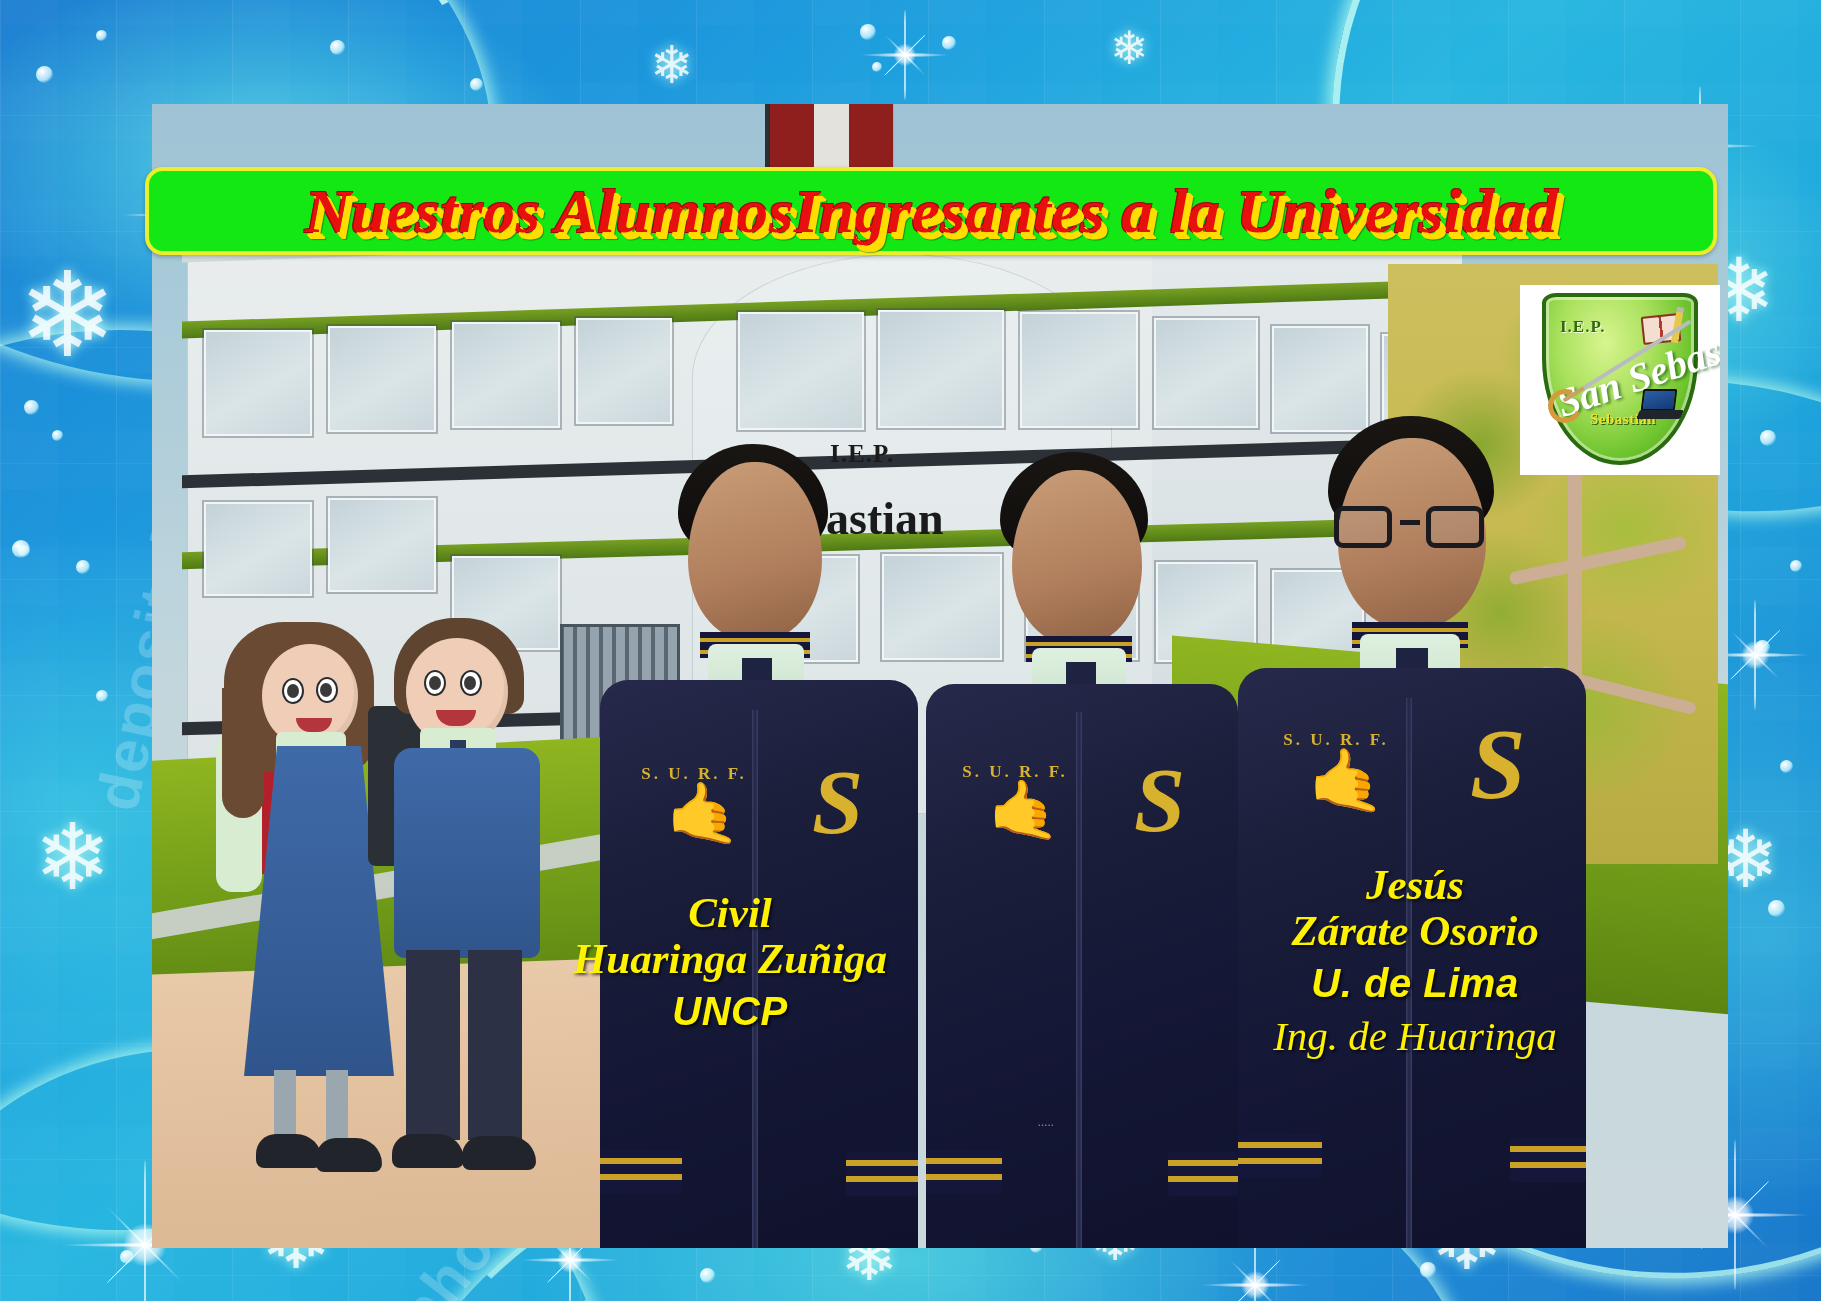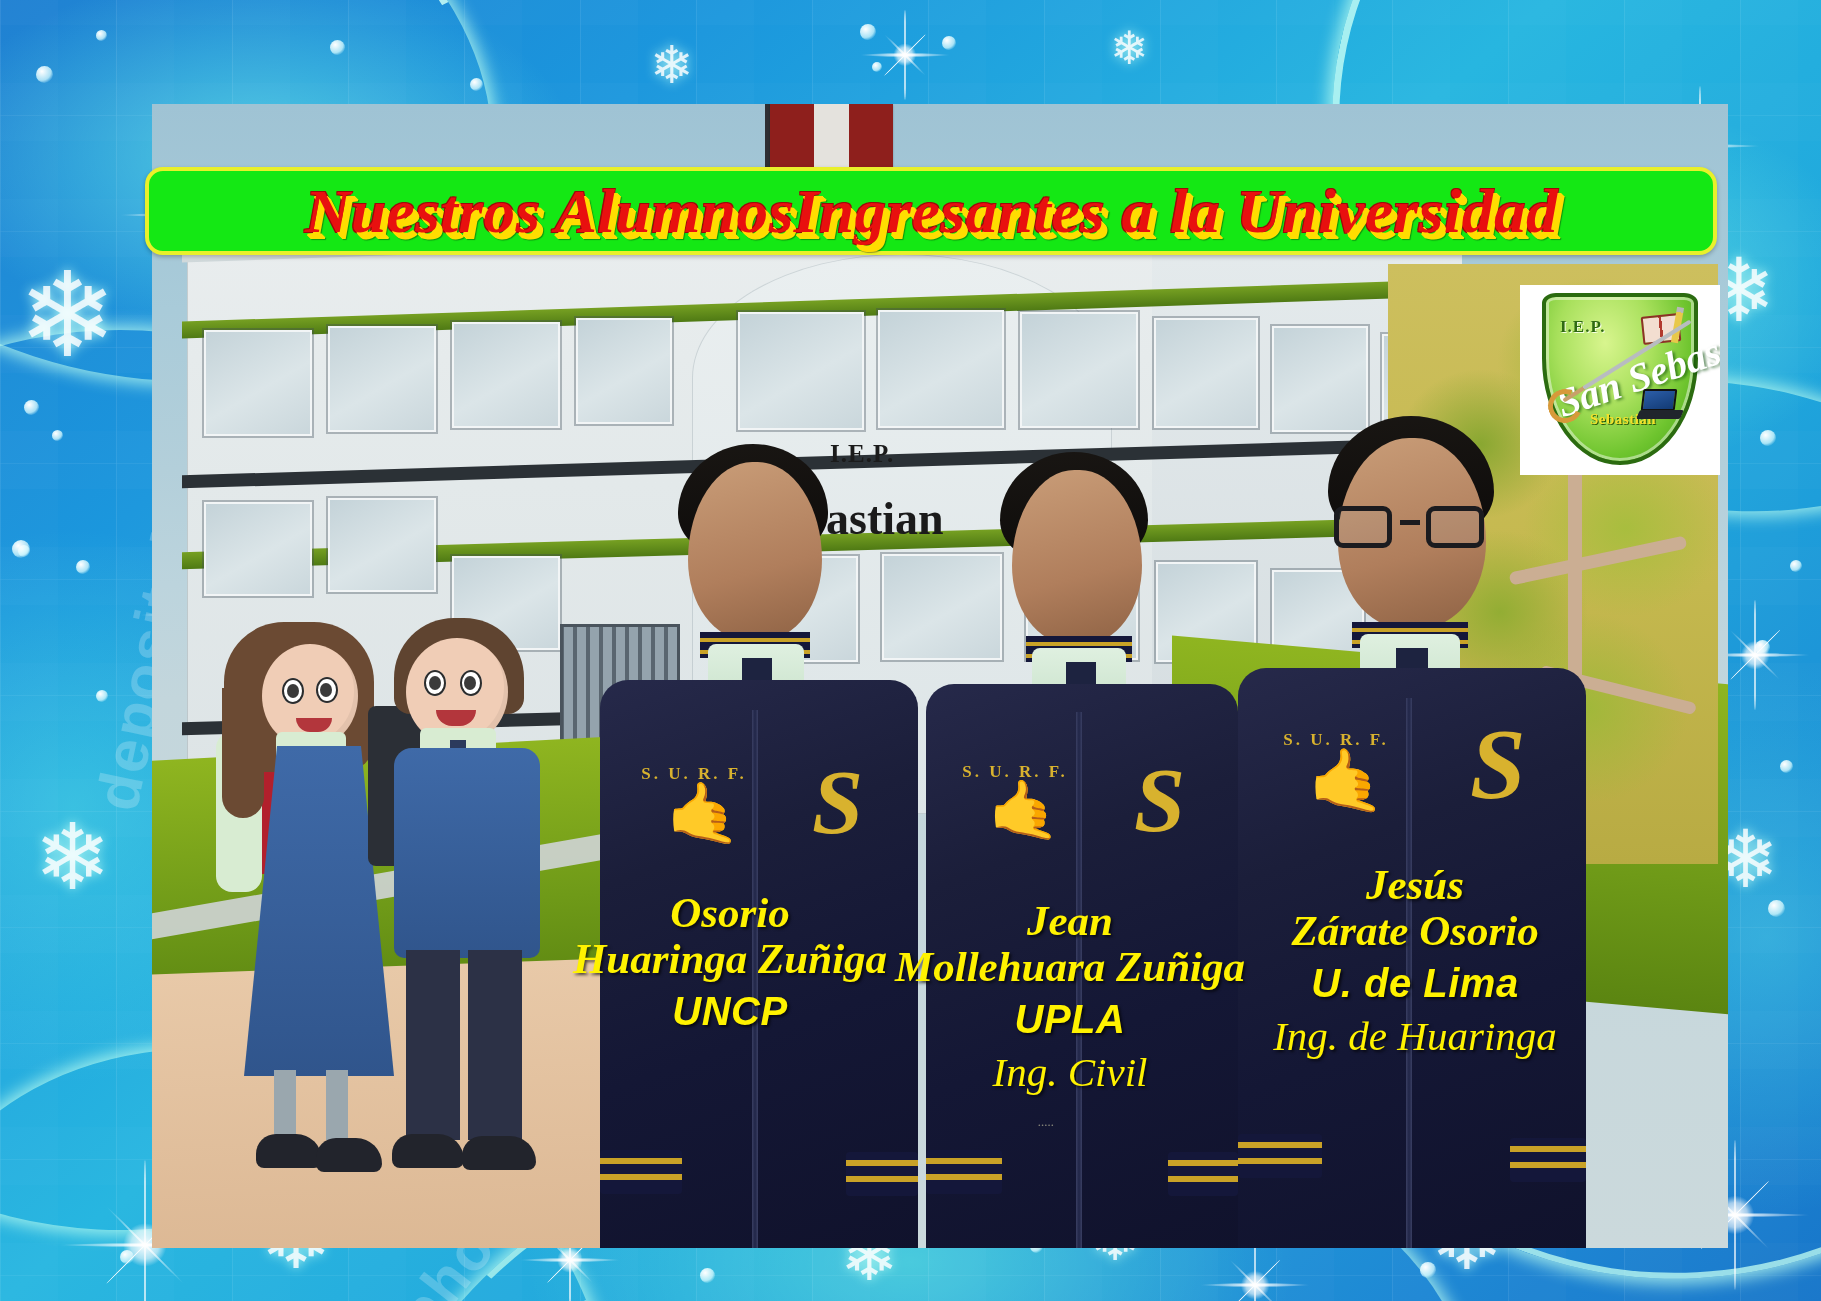--- a/index.html
+++ b/index.html
@@ -525,31 +525,25 @@
       <div class="sh-laptop">
         <div class="scr"></div>
           <div class="base"></div>
       </div>
       <div class="sh-sword"></div>
       <div class="sh-hilt"></div>
     </div>
   </div>
 
   <div class="names" style="left:540px; top:890px; width:380px;">
-    <div class="n-first">Osorio</div>
+    <div class="n-first">Civil</div>
     <div class="n-last">Huaringa Zuñiga</div>
     <div class="n-uni">UNCP</div>
   </div>
 
-  <div class="names" style="left:880px; top:898px; width:380px;">
-    <div class="n-first">Jean</div>
-    <div class="n-last">Mollehuara Zuñiga</div>
-    <div class="n-uni">UPLA</div>
-    <div class="n-career">Ing. Civil</div>
-  </div>
 
   <div class="names" style="left:1220px; top:862px; width:390px;">
     <div class="n-first">Jesús</div>
     <div class="n-last">Zárate Osorio</div>
     <div class="n-uni">U. de Lima</div>
     <div class="n-career">Ing. de Huaringa</div>
   </div>
 
 </div>
 

